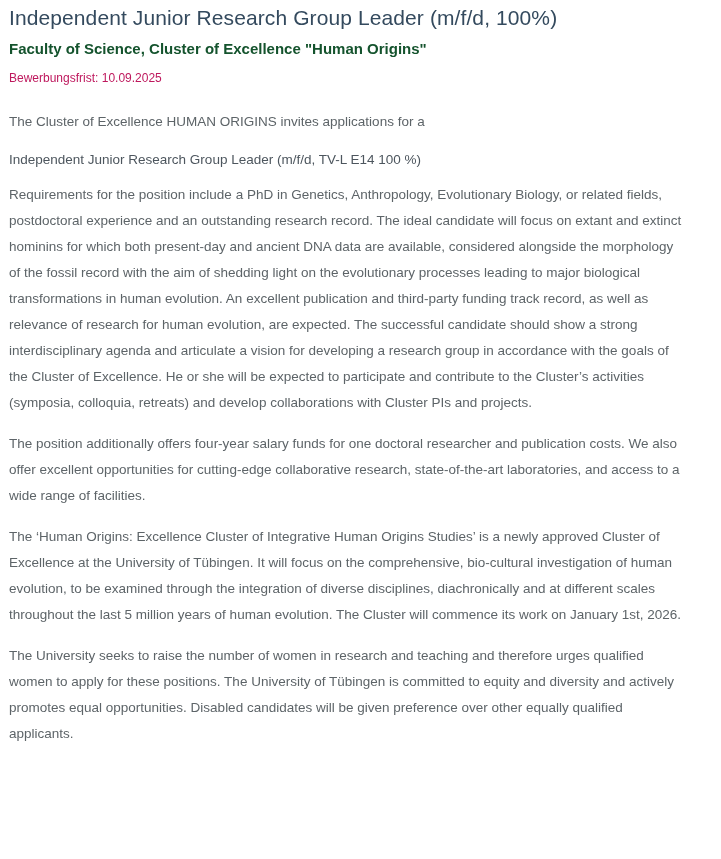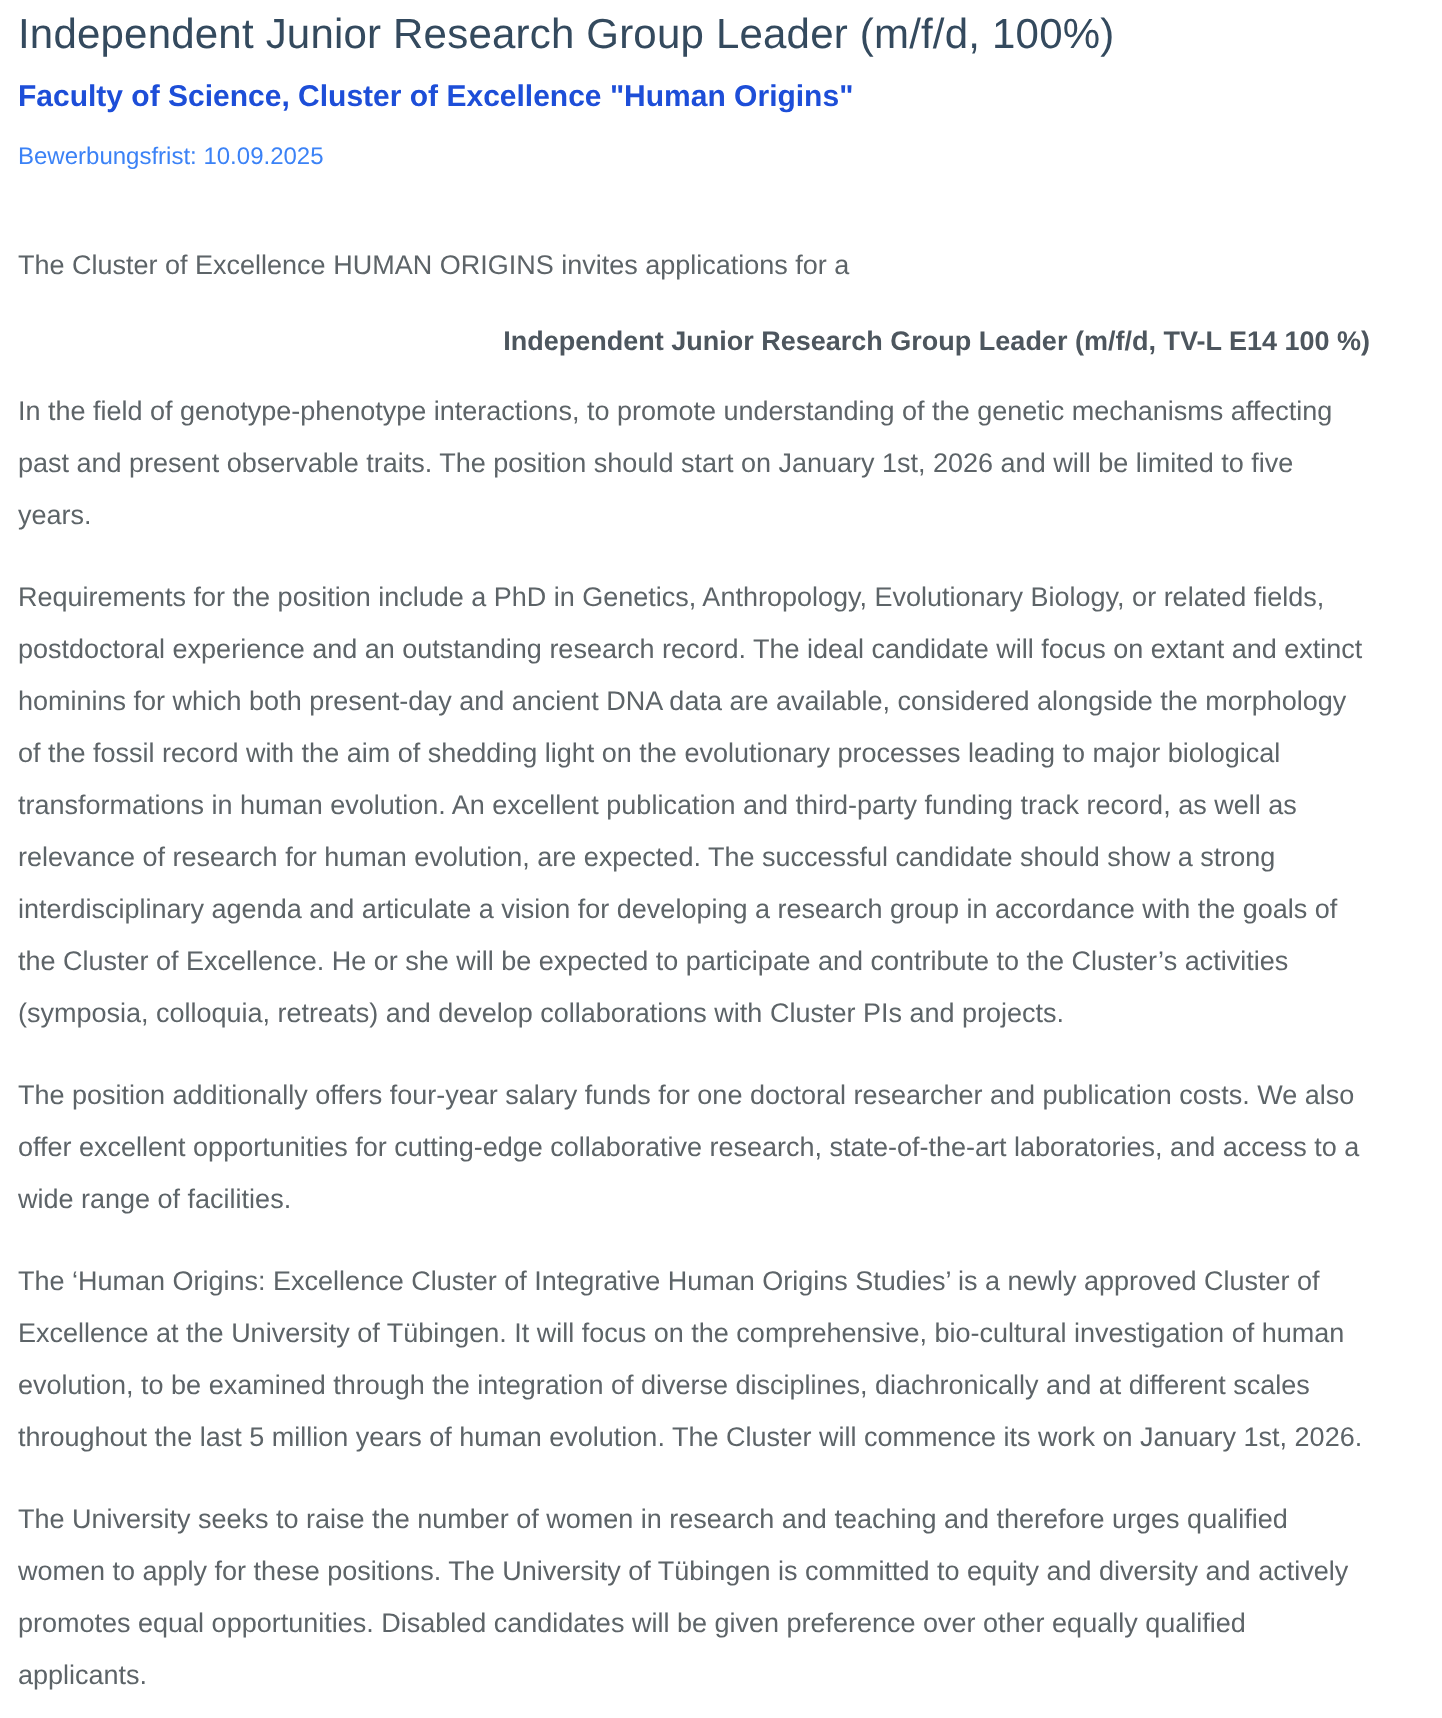--- a/index.html
+++ b/index.html
@@ -21,60 +21,59 @@
   .page-title {
     font-size: 21px;
     font-weight: 400;
     color: #344a5e;
     margin: 2px 0 10px 0;
     letter-spacing: 0.1px;
   }
   .page-subtitle {
     font-size: 15px;
     font-weight: 700;
-    color: #1d4ed8;
+    color: #14532d;
     margin: 0 0 14px 0;
   }
   .deadline {
     font-size: 12px;
-    color: #3b82f6;
-    margin: 0 0 35px 0;
+    color: #be185d;
+    margin: 0 0 24px 0;
   }
   p.body-text {
     font-size: 13.5px;
     line-height: 26px;
     color: #5d6468;
     margin: 0 0 15px 0;
   }
   p.intro {
     margin-bottom: 12px;
   }
   p.position-heading {
-    text-align: right;
-    font-weight: 700;
+    text-align: left;
+    font-weight: 400;
     color: #4d565e;
     margin: 0 0 9px 0;
   }
 </style>
 </head>
 <body>
 
 <div class="page">
 
   <h1 class="page-title">Independent Junior Research Group Leader (m/f/d, 100%)</h1>
 
   <h2 class="page-subtitle">Faculty of Science, Cluster of Excellence "Human Origins"</h2>
 
   <div class="deadline">Bewerbungsfrist: 10.09.2025</div>
 
   <p class="body-text intro">The Cluster of Excellence HUMAN ORIGINS invites applications for a</p>
 
   <p class="body-text position-heading">Independent Junior Research Group Leader (m/f/d, TV-L E14 100 %)</p>
 
-  <p class="body-text">In the field of genotype-phenotype interactions, to promote understanding of the genetic mechanisms affecting past and present observable traits. The position should start on January 1st, 2026 and will be limited to five years.</p>
 
   <p class="body-text">Requirements for the position include a PhD in Genetics, Anthropology, Evolutionary Biology, or related fields, postdoctoral experience and an outstanding research record. The ideal candidate will focus on extant and extinct hominins for which both present-day and ancient DNA data are available, considered alongside the morphology of the fossil record with the aim of shedding light on the evolutionary processes leading to major biological transformations in human evolution. An excellent publication and third-party funding track record, as well as relevance of research for human evolution, are expected. The successful candidate should show a strong interdisciplinary agenda and articulate a vision for developing a research group in accordance with the goals of the Cluster of Excellence. He or she will be expected to participate and contribute to the Cluster’s activities (symposia, colloquia, retreats) and develop collaborations with Cluster PIs and projects.</p>
 
   <p class="body-text">The position additionally offers four-year salary funds for one doctoral researcher and publication costs. We also offer excellent opportunities for cutting-edge collaborative research, state-of-the-art laboratories, and access to a wide range of facilities.</p>
 
   <p class="body-text">The ‘Human Origins: Excellence Cluster of Integrative Human Origins Studies’ is a newly approved Cluster of Excellence at the University of Tübingen. It will focus on the comprehensive, bio-cultural investigation of human evolution, to be examined through the integration of diverse disciplines, diachronically and at different scales throughout the last 5 million years of human evolution. The Cluster will commence its work on January 1st, 2026.</p>
 
   <p class="body-text">The University seeks to raise the number of women in research and teaching and therefore urges qualified women to apply for these positions. The University of Tübingen is committed to equity and diversity and actively promotes equal opportunities. Disabled candidates will be given preference over other equally qualified applicants.</p>
 
   <p class="body-text rich"></p>

